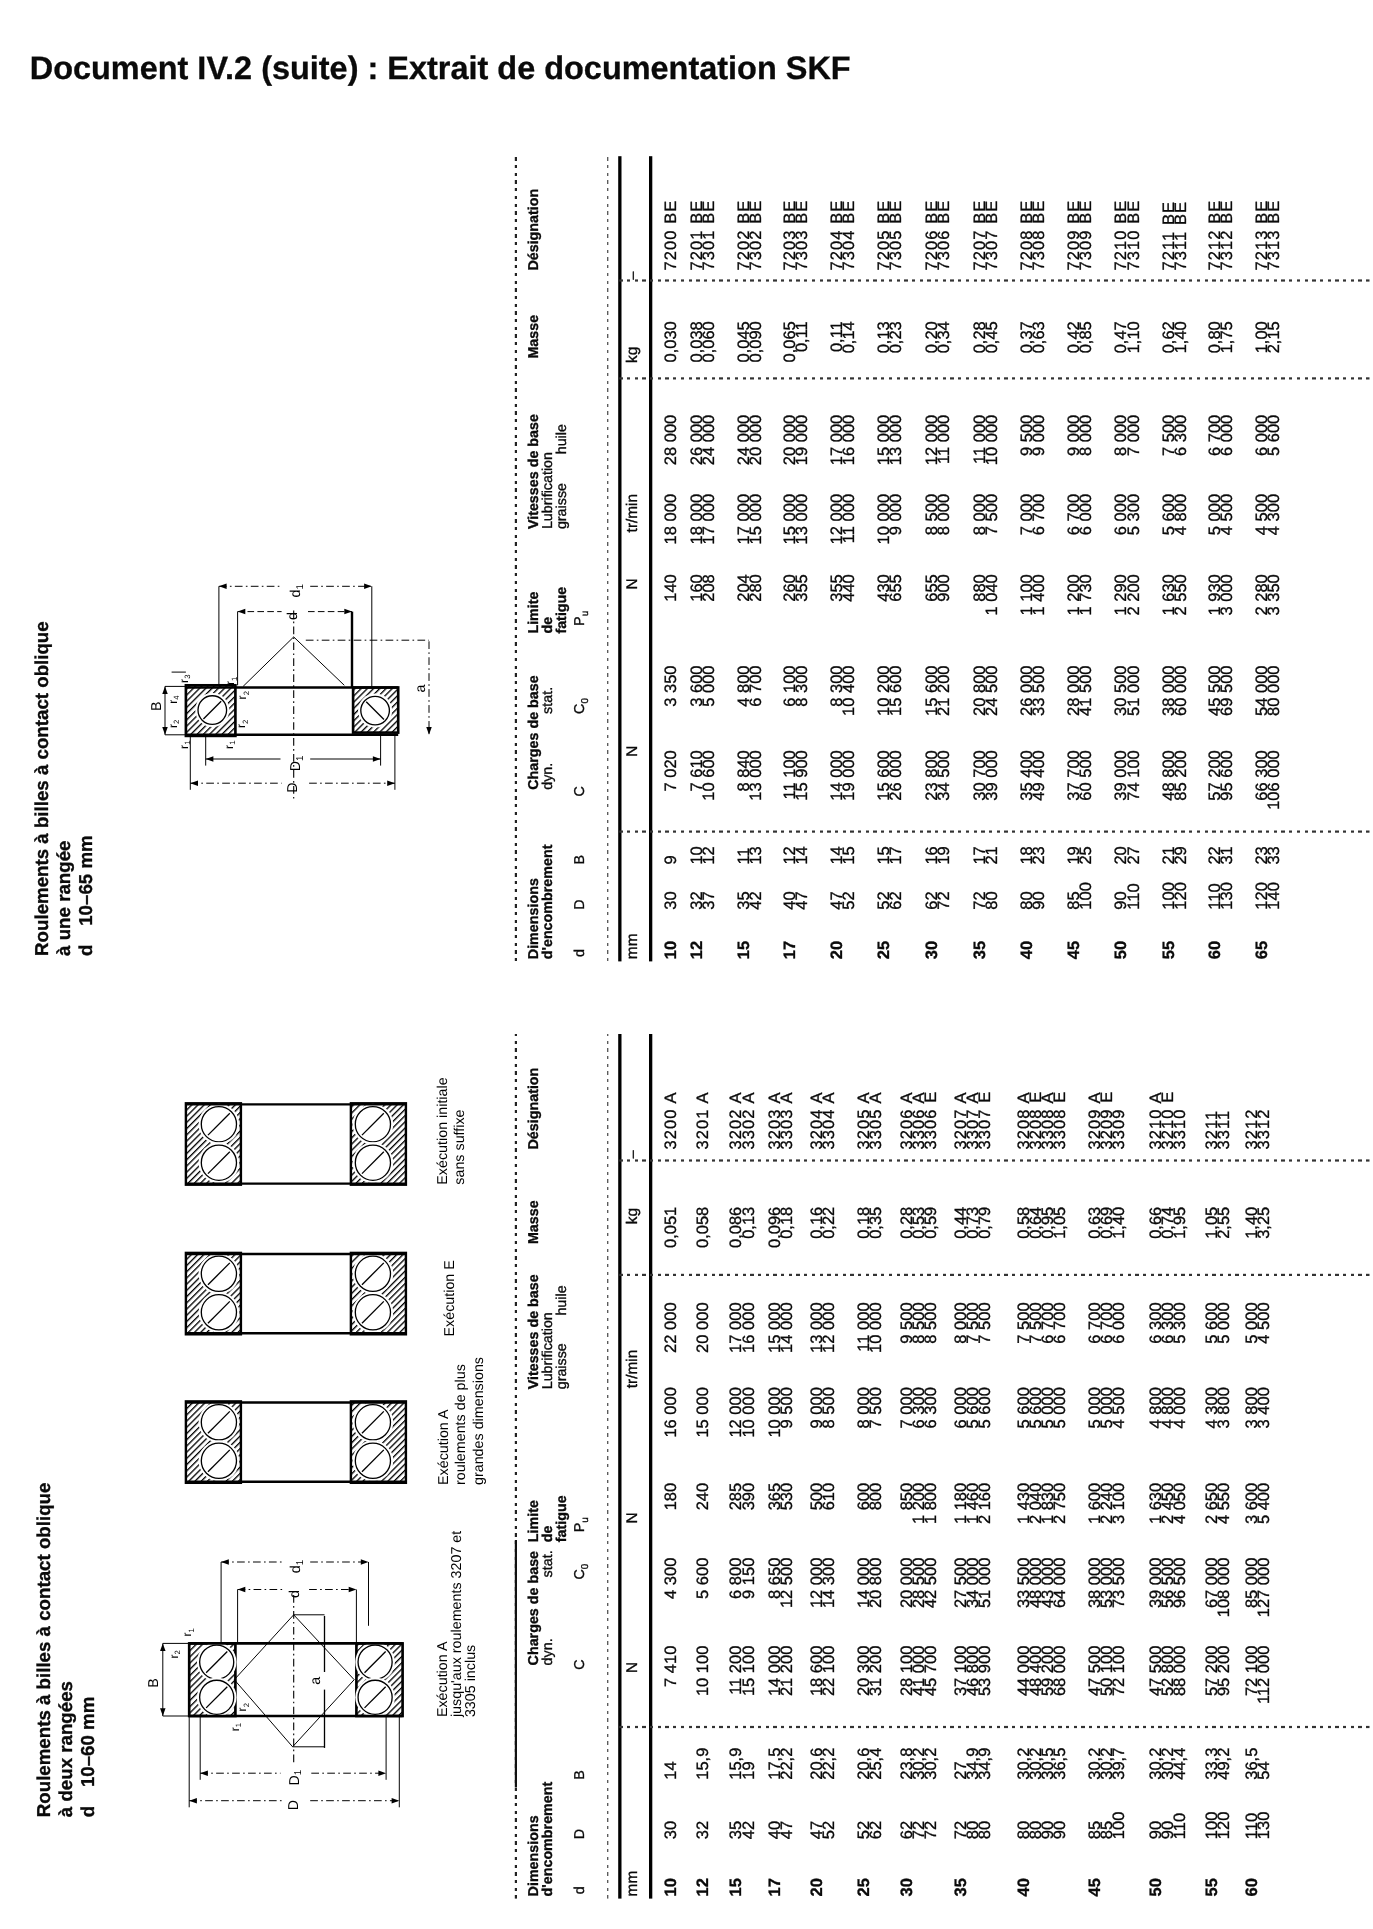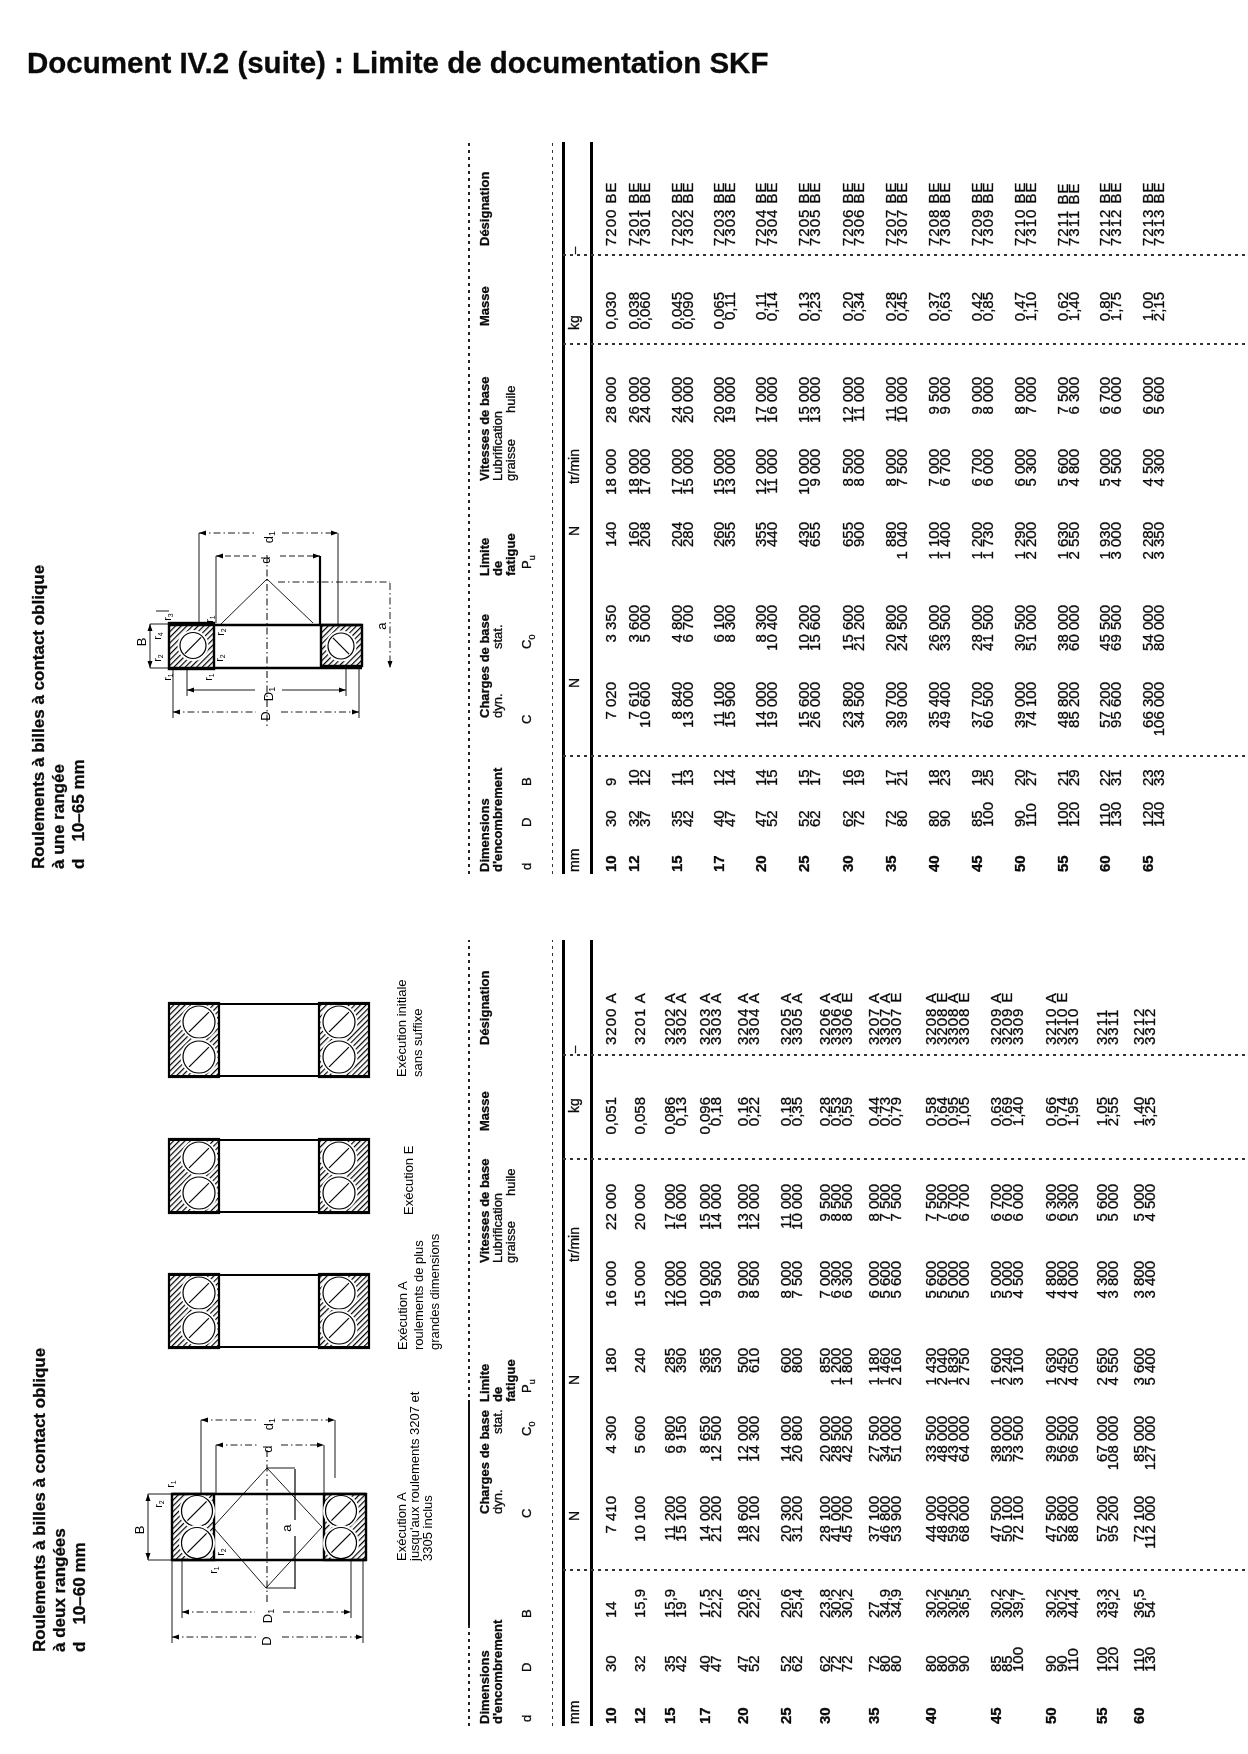--- a/index.html
+++ b/index.html
@@ -1,17 +1,17 @@
 <!DOCTYPE html>
 <html><head><meta charset="utf-8"><style>
 *{margin:0;padding:0;box-sizing:border-box}
 html,body{width:1248px;height:1754px;background:#fff;overflow:hidden;
 font-family:"Liberation Sans",sans-serif;color:#0a0a0a;-webkit-text-stroke:0.3px #0a0a0a}
 </style></head><body>
-<div style="position:absolute;left:27px;top:46px;font-size:29.5px;font-weight:bold;">Document IV.2 (suite) : Limite de documentation SKF</div>
+<div style="position:absolute;left:27px;top:46px;font-size:29.5px;font-weight:bold;">Document IV.2 (suite) : Extrait de documentation SKF</div>
 <div style="position:absolute;left:29px;top:549px;width:64px;height:320px;">
     <div style="position:absolute;left:0;top:0;width:320px;height:64px;transform:translate(-128.0px,128.0px) rotate(-90deg);">
       <div style="position:absolute;left:0;top:0px;font-size:17px;line-height:20px;font-weight:bold;white-space:nowrap;">Roulements à billes à contact oblique</div>
       <div style="position:absolute;left:0;top:20px;font-size:17px;line-height:20px;font-weight:bold;white-space:nowrap;">à une rangée</div>
       <div style="position:absolute;left:0;top:40px;font-size:17px;line-height:20px;font-weight:bold;white-space:nowrap;">d  10–65 mm</div>
     </div>
   </div>
 <div style="position:absolute;left:30px;top:1332px;width:64px;height:320px;">
     <div style="position:absolute;left:0;top:0;width:320px;height:64px;transform:translate(-128.0px,128.0px) rotate(-90deg);">
       <div style="position:absolute;left:0;top:0px;font-size:17px;line-height:20px;font-weight:bold;white-space:nowrap;">Roulements à billes à contact oblique</div>

